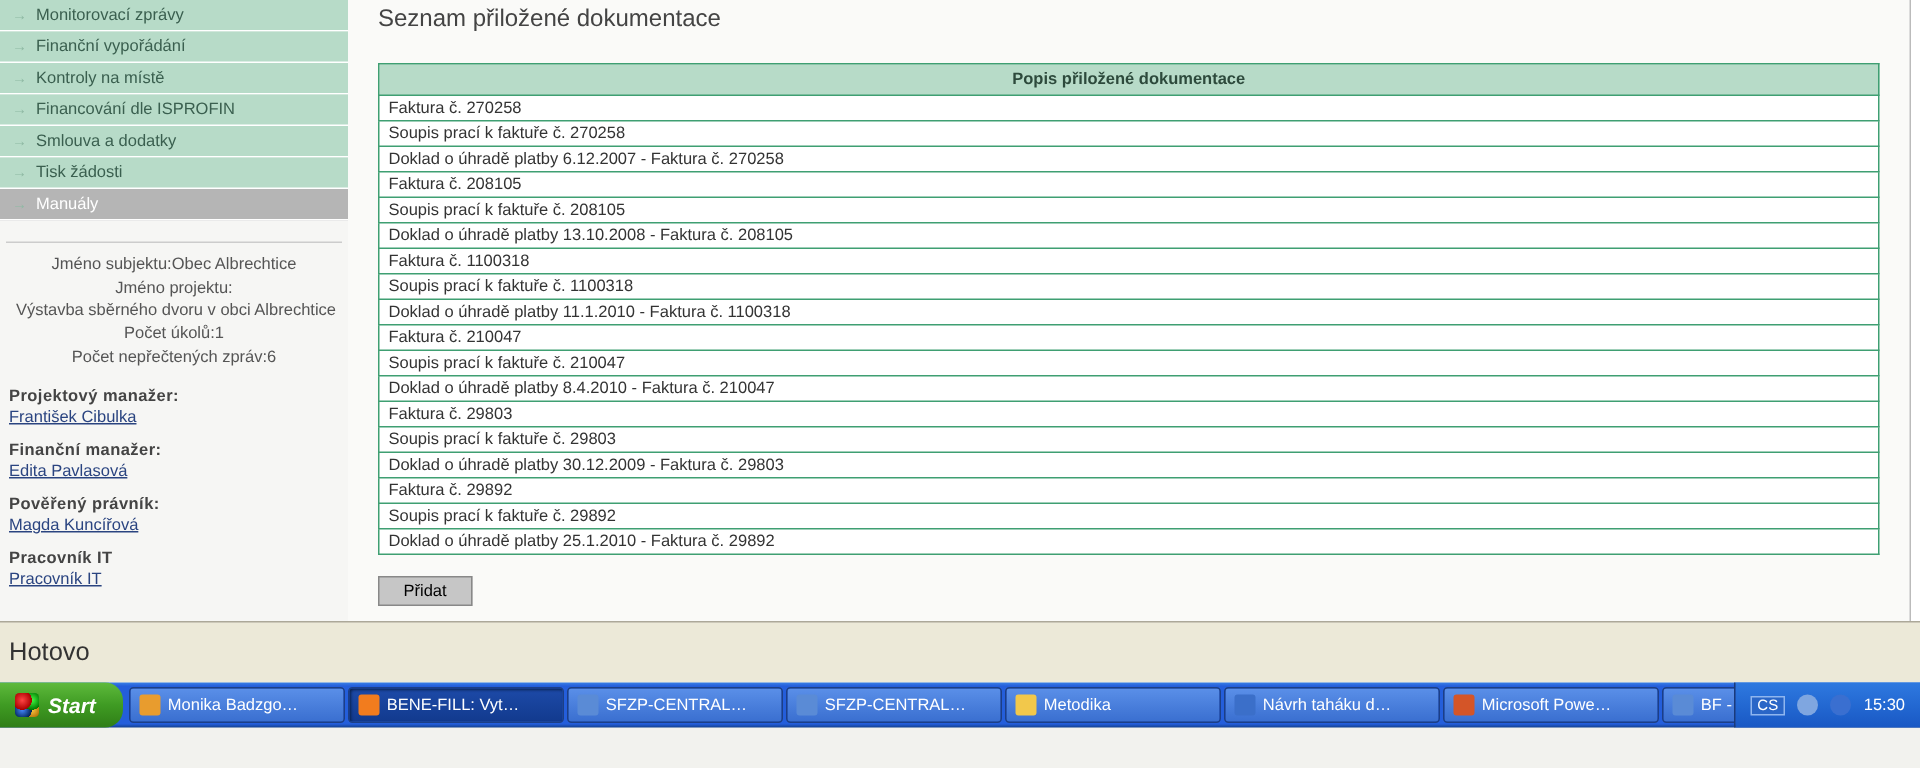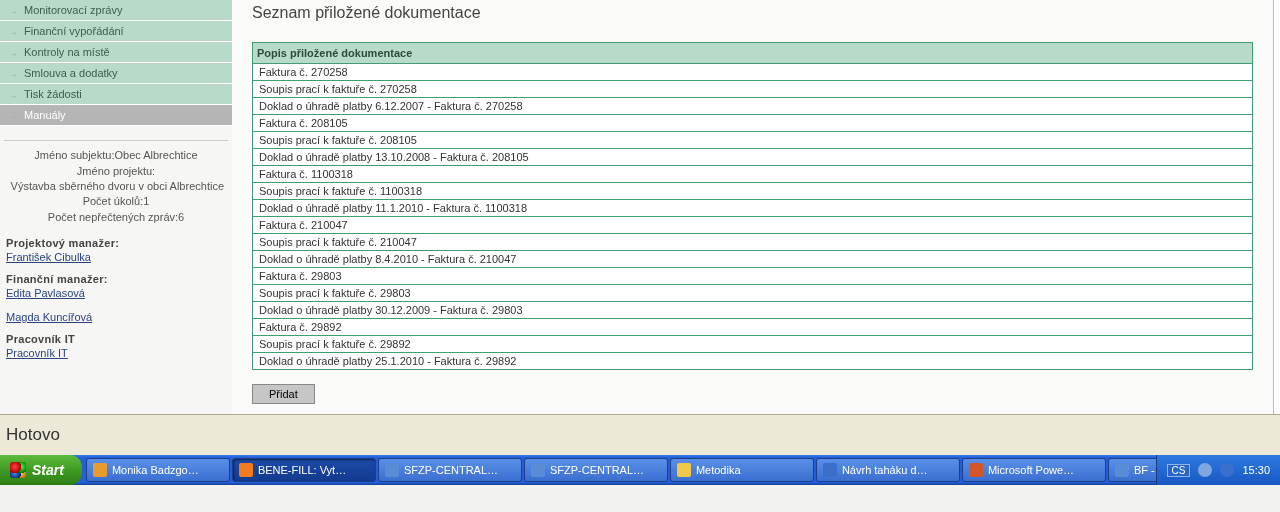--- a/index.html
+++ b/index.html
@@ -14,21 +14,21 @@
   .info-row{display:flex;justify-content:center;padding:2px 4px;color:#555}
   .info-sub{text-align:right;padding:1px 4px;color:#555}
   .role-block{margin:12px 6px 0}
   .role-title{font-weight:bold;letter-spacing:0.3px;color:#444}
   .role-link{color:#2a4480;text-decoration:underline;cursor:pointer;margin-top:2px;display:inline-block;margin-left:0}
   .role-block + .role-block{margin-top:10px}
   
   .main{flex:1;padding:0 20px;overflow:auto}
   .h1{font-size:16px;color:#444;padding:4px 0 12px;border-bottom:0}
   .doc-table{width:100%;border-collapse:collapse;margin-top:8px}
-  .doc-table th{background:#b7dbc8;color:#2d4a3c;font-weight:bold;padding:4px;border:1px solid #3f9f72;text-align:left}
+  .doc-table th{background:#b7dbc8;color:#2d4a3c;font-weight:bold;padding:4px;border:1px solid #3f9f72;text-align:center}
   .doc-table td{border:1px solid #3f9f72;padding:2px 6px;background:#fff;color:#333}
   .btn{background:#c6c6c6;border:1px solid #888;padding:3px 16px;font-size:11px;cursor:pointer;margin-top:14px}
   .center{display:flex;justify-content:center;margin-top:22px}
   .primary-wrap{border-bottom:3px solid #c00;display:inline-block}
   .primary{background:#c6c6c6;border:1px solid #666;padding:4px 14px;font-size:11px;cursor:pointer}
   
   .status{height:16px;line-height:16px;padding:12px 6px;color:#333;background:#ece9d8;border-top:1px solid #aca899;font-size:17px}
   
   .taskbar{height:30px;background:linear-gradient(#3a80e6,#245edb 8%,#245edb 92%,#13408f);display:flex;align-items:stretch;color:#fff;font-size:11px}
   .start{display:flex;align-items:center;gap:6px;padding:0 18px 0 10px;background:linear-gradient(#5eba3c,#3f9b23 50%,#2f7e16);border-radius:0 12px 12px 0;font-style:italic;font-weight:bold;font-size:14px}
@@ -44,20 +44,21 @@
 </style>
 </head>
 <body>
 
 <div class="page">
   <div class="side">
     <ul class="menu" id="menu">
         <li>Monitorovací zprávy</li>
         <li>Finanční vypořádání</li>
         <li>Kontroly na místě</li>
+        <li>Financování dle ISPROFIN</li>
         <li>Smlouva a dodatky</li>
         <li>Tisk žádosti</li>
         <li class="grey">Manuály</li>
       </ul>
     <div class="info">
       <div class="info-row">
           <span>Jméno subjektu:</span>
           <span>Obec Albrechtice</span>
         </div>
       <div class="info-row">
@@ -70,21 +71,21 @@
           <span>1</span>
         </div>
       <div class="info-row">
           <span>Počet nepřečtených zpráv:</span>
           <span>6</span>
         </div>
     </div>
     <div id="roles">
         <div class="role-block"><div class="role-title">Projektový manažer:</div><a class="role-link">František Cibulka</a></div>
         <div class="role-block"><div class="role-title">Finanční manažer:</div><a class="role-link">Edita Pavlasová</a></div>
-        <div class="role-block"><a class="role-link">Magda Kuncířová</a></div>
+        <div class="role-block"><div class="role-title">Pověřený právník:</div><a class="role-link">Magda Kuncířová</a></div>
         <div class="role-block"><div class="role-title">Pracovník IT</div><a class="role-link">Pracovník IT</a></div>
       </div>
   </div>
 
   <div class="main">
     <div class="h1">Seznam přiložené dokumentace</div>
     <table class="doc-table">
       <thead>
           <tr>
             <th>Popis přiložené dokumentace</th>

